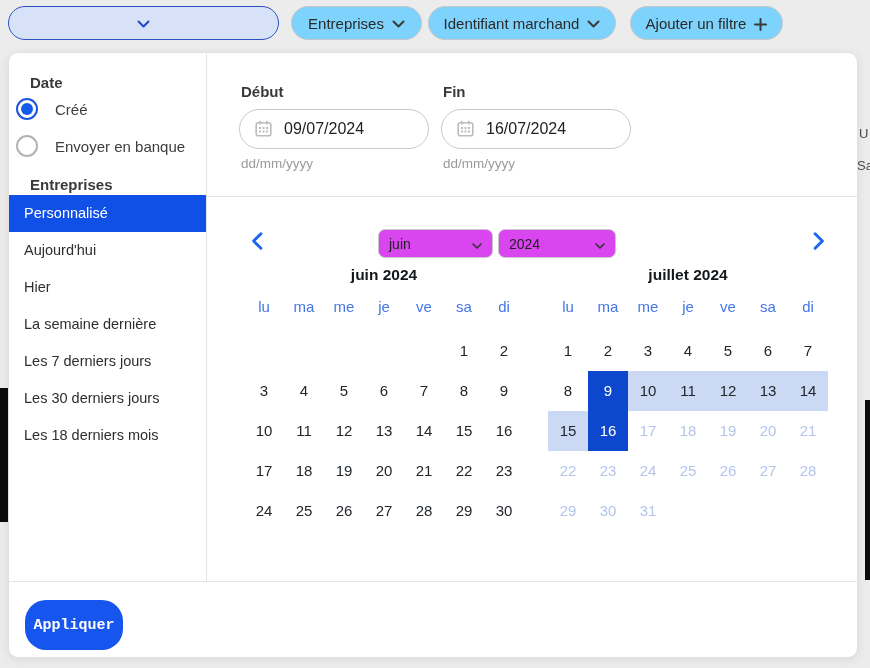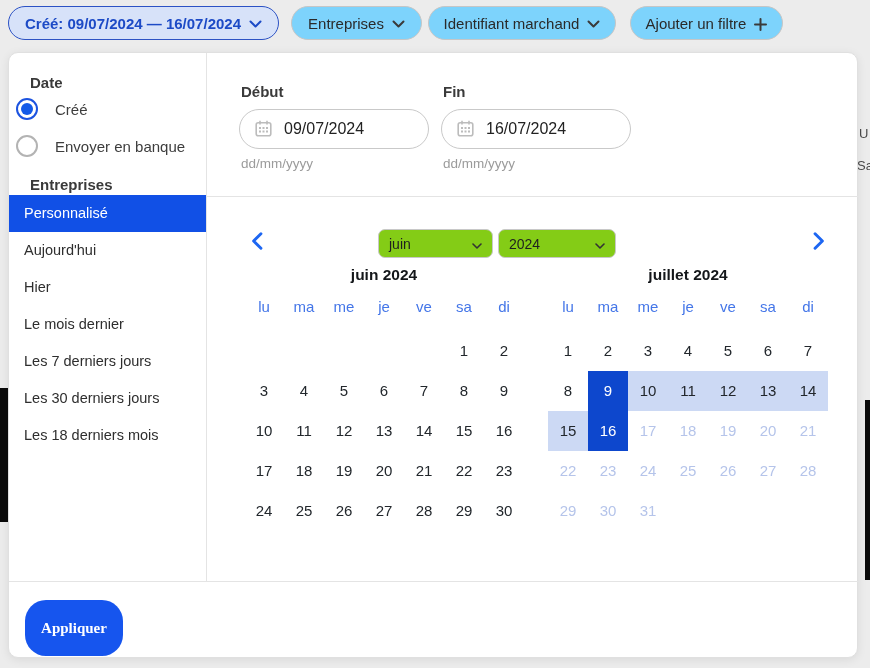--- a/index.html
+++ b/index.html
@@ -53,52 +53,51 @@
   .date-input{
     width:190px;height:40px;box-sizing:border-box;border:1px solid #c9c9c9;border-radius:21px;
     padding:0 12px 0 44px;font-size:16px;color:#222;font-family:"Liberation Sans",sans-serif;
     background:#fff;outline:none;
   }
   .cal-icon{position:absolute;left:16px;top:11px;pointer-events:none}
   .hint{position:absolute;font-size:13.5px;color:#9b9b9b}
   
   .nav-arrow{position:absolute;width:20px;height:20px;display:flex;align-items:center;justify-content:center;cursor:pointer}
   .selectbox{
-    position:absolute;height:29px;box-sizing:border-box;background:#84cc16;border:1px solid #c8c8c8;
+    position:absolute;height:29px;box-sizing:border-box;background:#d946ef;border:1px solid #c8c8c8;
     border-radius:7px;display:flex;align-items:center;justify-content:space-between;
     padding:0 10px;font-size:14px;color:#1f1f1f;cursor:pointer;
   }
   
   .month-block{position:absolute;top:212px;width:280px}
   .month-title{height:20px;line-height:20px;text-align:center;font-size:15.5px;font-weight:700;color:#14171a}
   .dow-row{display:grid;grid-template-columns:repeat(7,40px);margin-top:8px}
   .dow{height:28px;line-height:28px;text-align:center;font-size:15px;font-weight:400;color:#4476e8}
   .days{display:grid;grid-template-columns:repeat(7,40px);margin-top:10px}
   .day{width:40px;height:40px;line-height:40px;text-align:center;font-size:15px;color:#22272c;cursor:pointer}
   .day.inr{background:#ccd9f4}
   .day.sel{background:#0d47cd;color:#fff;font-weight:500}
   .day.dis{color:#b5c4ea;cursor:default}
   .day.empty{cursor:default}
   
   .apply-btn{
-    position:absolute;left:16px;top:547px;width:98px;height:56px;border:none;border-radius:21px;
+    position:absolute;left:16px;top:547px;width:98px;height:50px;border:none;border-radius:21px;
     background:#1655ee;color:#fff;font-size:15px;font-weight:700;cursor:pointer;
-    font-family:Liberation Serif, serif;
+    font-family:Liberation Mono, monospace;
   }
 </style>
 </head>
 <body>
 
 <div class="edge-black left"></div>
 <div class="edge-black right"></div>
 <span class="bg-frag" style="left:859px;top:126px">U</span>
 <span class="bg-frag" style="left:857px;top:158px">Sa</span>
 
 <div class="pill active" style="left:8px;width:271px">
-  <span>Créé: 09/07/2024 — 16/07/2024</span>
   <span class="chev">
     <svg width="13" height="8" viewBox="0 0 13 8">
         <path d="M1.5 1.5 L6.5 6.5 L11.5 1.5" fill="none" stroke="currentColor" stroke-width="2" stroke-linecap="round" stroke-linejoin="round"></path>
       </svg>
   </span>
 </div>
 <div class="pill" style="left:291px;width:131px">
   <span>Entreprises</span>
   <span class="chev">
     <svg width="13" height="8" viewBox="0 0 13 8">
@@ -138,21 +137,21 @@
     <span class="radio unsel"></span>
     <span class="radio-label">Envoyer en banque</span>
   </div>
 
   <div class="section-title" style="top:123px">Entreprises</div>
 
   <div class="interval-list">
     <div class="list-item selected">Personnalisé</div>
     <div class="list-item">Aujourd'hui</div>
     <div class="list-item">Hier</div>
-    <div class="list-item">Le mois dernier</div>
+    <div class="list-item">La semaine dernière</div>
     <div class="list-item">Les 7 derniers jours</div>
     <div class="list-item">Les 30 derniers jours</div>
     <div class="list-item">Les 18 derniers mois</div>
   </div>
 
   <div class="field-label" style="left:232px;top:30px">Début</div>
   <div class="date-input-wrap" style="left:230px;top:56px">
     <input class="date-input" type="text" value="09/07/2024" style="">
     <span class="cal-icon">
       <svg width="17" height="17" viewBox="0 0 17 17">

